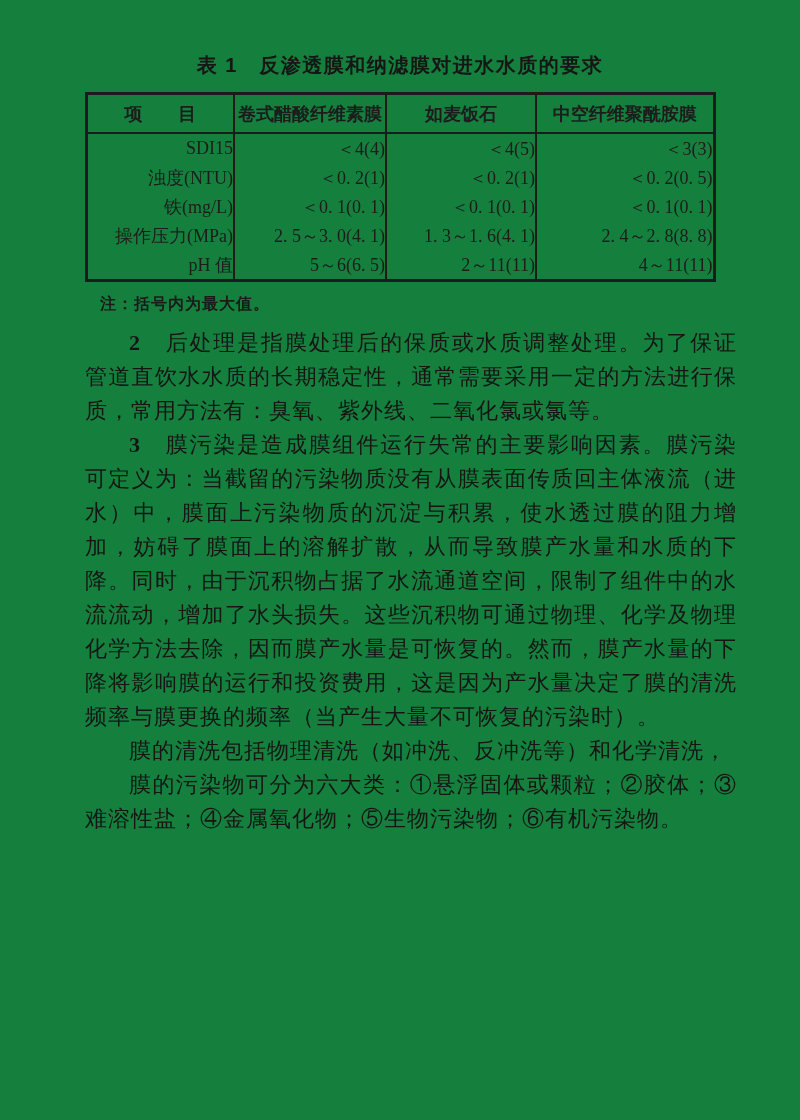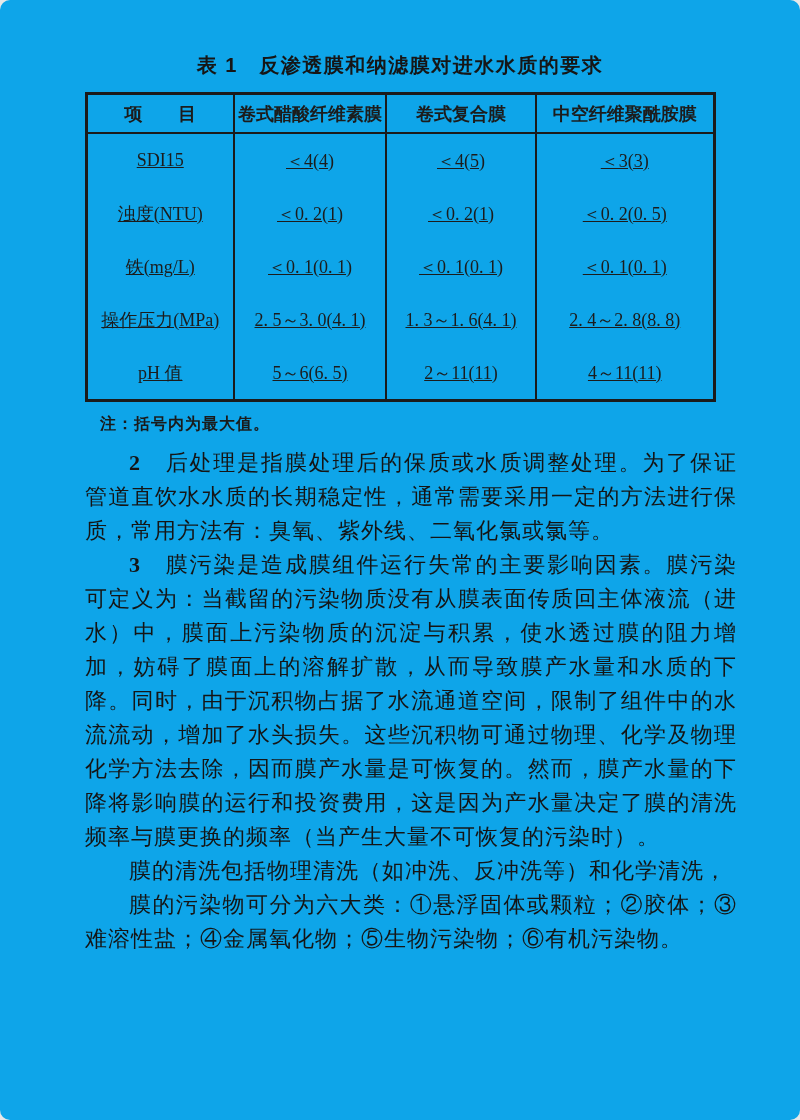--- a/index.html
+++ b/index.html
@@ -5,25 +5,24 @@
   html, body {
     margin: 0;
     padding: 0;
     background: #e8e8e8;
   }
   .page {
     position: relative;
     width: 800px;
     height: 1120px;
     margin: 0 auto;
-    background: #0ea5e9;
+    background: #15803d;
     color: #1c1c1c;
     overflow: hidden;
     font-family: "Liberation Serif", "DejaVu Serif", serif;
-    border-radius: 10px;
   }
   
   .caption {
     padding-top: 52px;
     text-align: center;
     font-family: "Liberation Sans", "DejaVu Sans", sans-serif;
     font-weight: 700;
     font-size: 20px;
     letter-spacing: 1.5px;
     color: #161616;
@@ -48,26 +47,25 @@
     text-align: center;
     vertical-align: middle;
     border-bottom: 2px solid #1b1b1b;
     border-left: 2px solid #1b1b1b;
     padding: 0;
   }
   table.wq th:first-child { border-left: none; }
   table.wq td {
     height: 29px;
     font-size: 18px;
-    text-align: center;
+    text-align: right;
     vertical-align: middle;
     border-left: 2px solid #1b1b1b;
-    padding: 12px;
+    padding: 0;
     white-space: nowrap;
-    text-decoration: underline;
   }
   table.wq td:first-child { border-left: none; }
   
   .note {
     margin: 12px 8px 0 100px;
     font-family: "Liberation Sans", "DejaVu Sans", sans-serif;
     font-weight: 700;
     font-size: 16px;
     letter-spacing: 1px;
     color: #1a1a1a;
@@ -100,21 +98,21 @@
     <colgroup>
       <col class="c1">
         <col class="c2">
         <col class="c3">
         <col class="c4">
     </colgroup>
     <thead>
       <tr>
         <th>项　　目</th>
         <th>卷式醋酸纤维素膜</th>
-        <th>卷式复合膜</th>
+        <th>如麦饭石</th>
         <th>中空纤维聚酰胺膜</th>
       </tr>
     </thead>
     <tbody>
       <tr>
         <td>SDI15</td>
         <td>＜4(4)</td>
         <td>＜4(5)</td>
         <td>＜3(3)</td>
       </tr>

